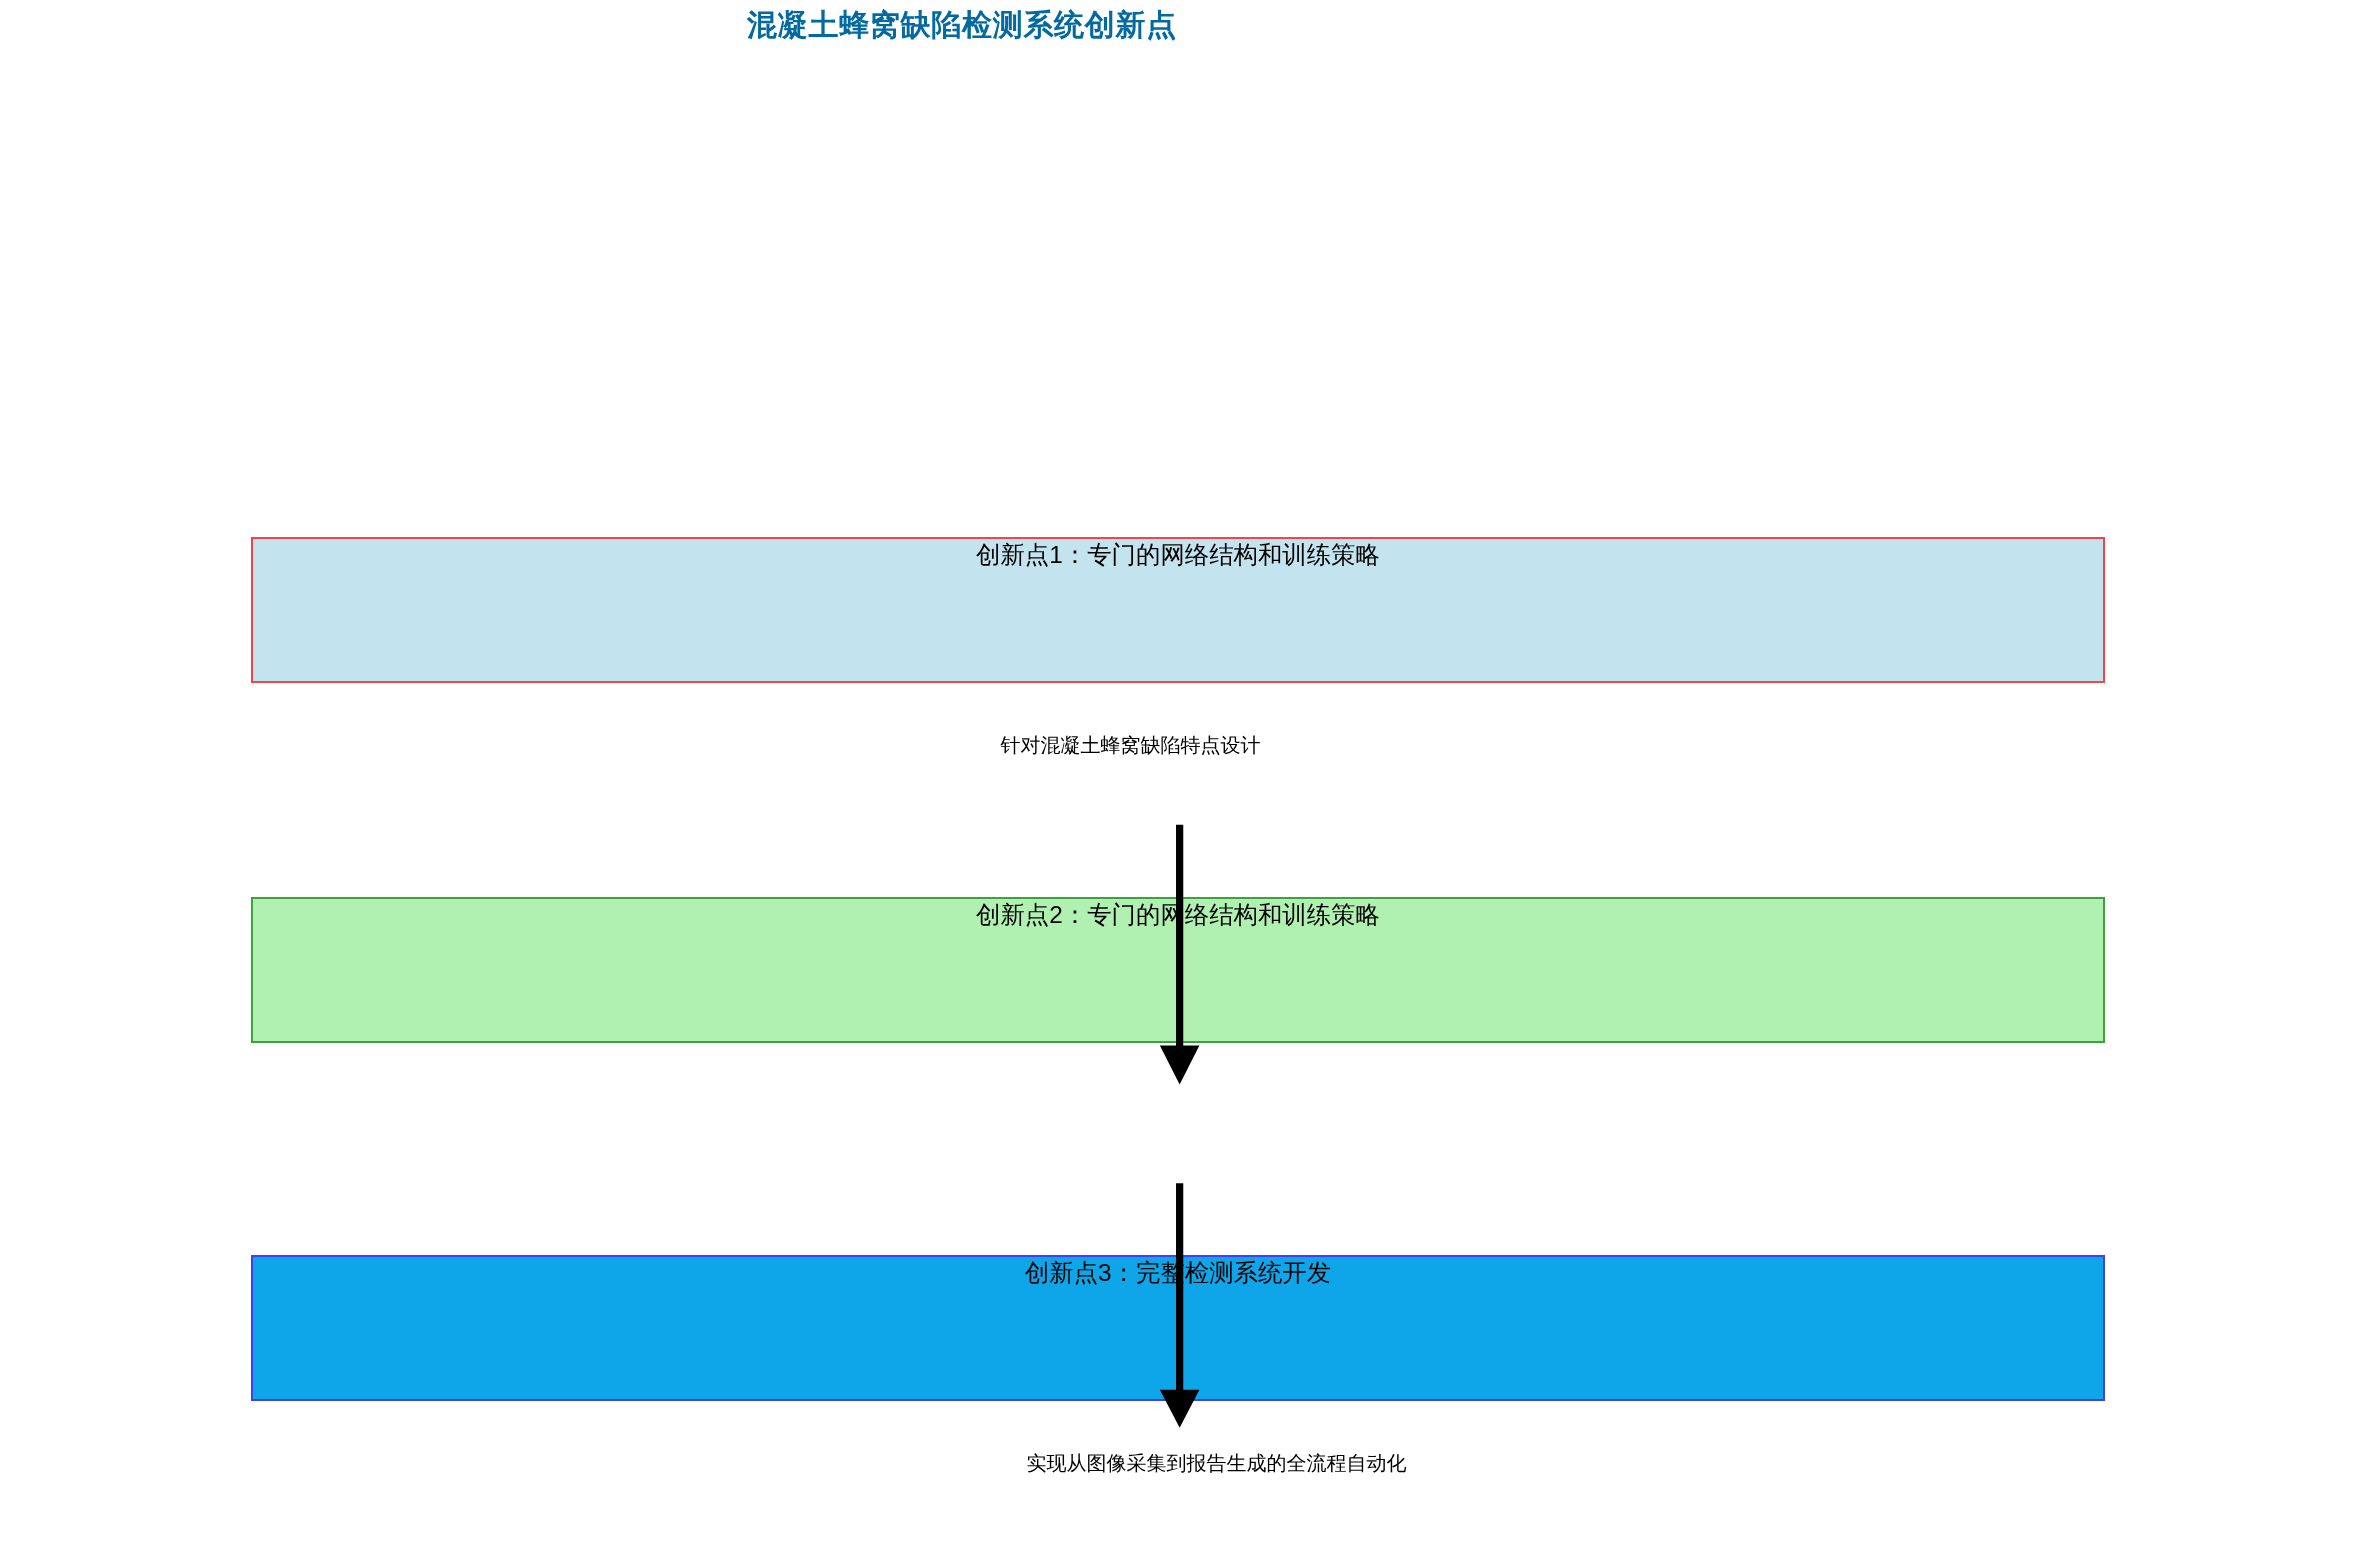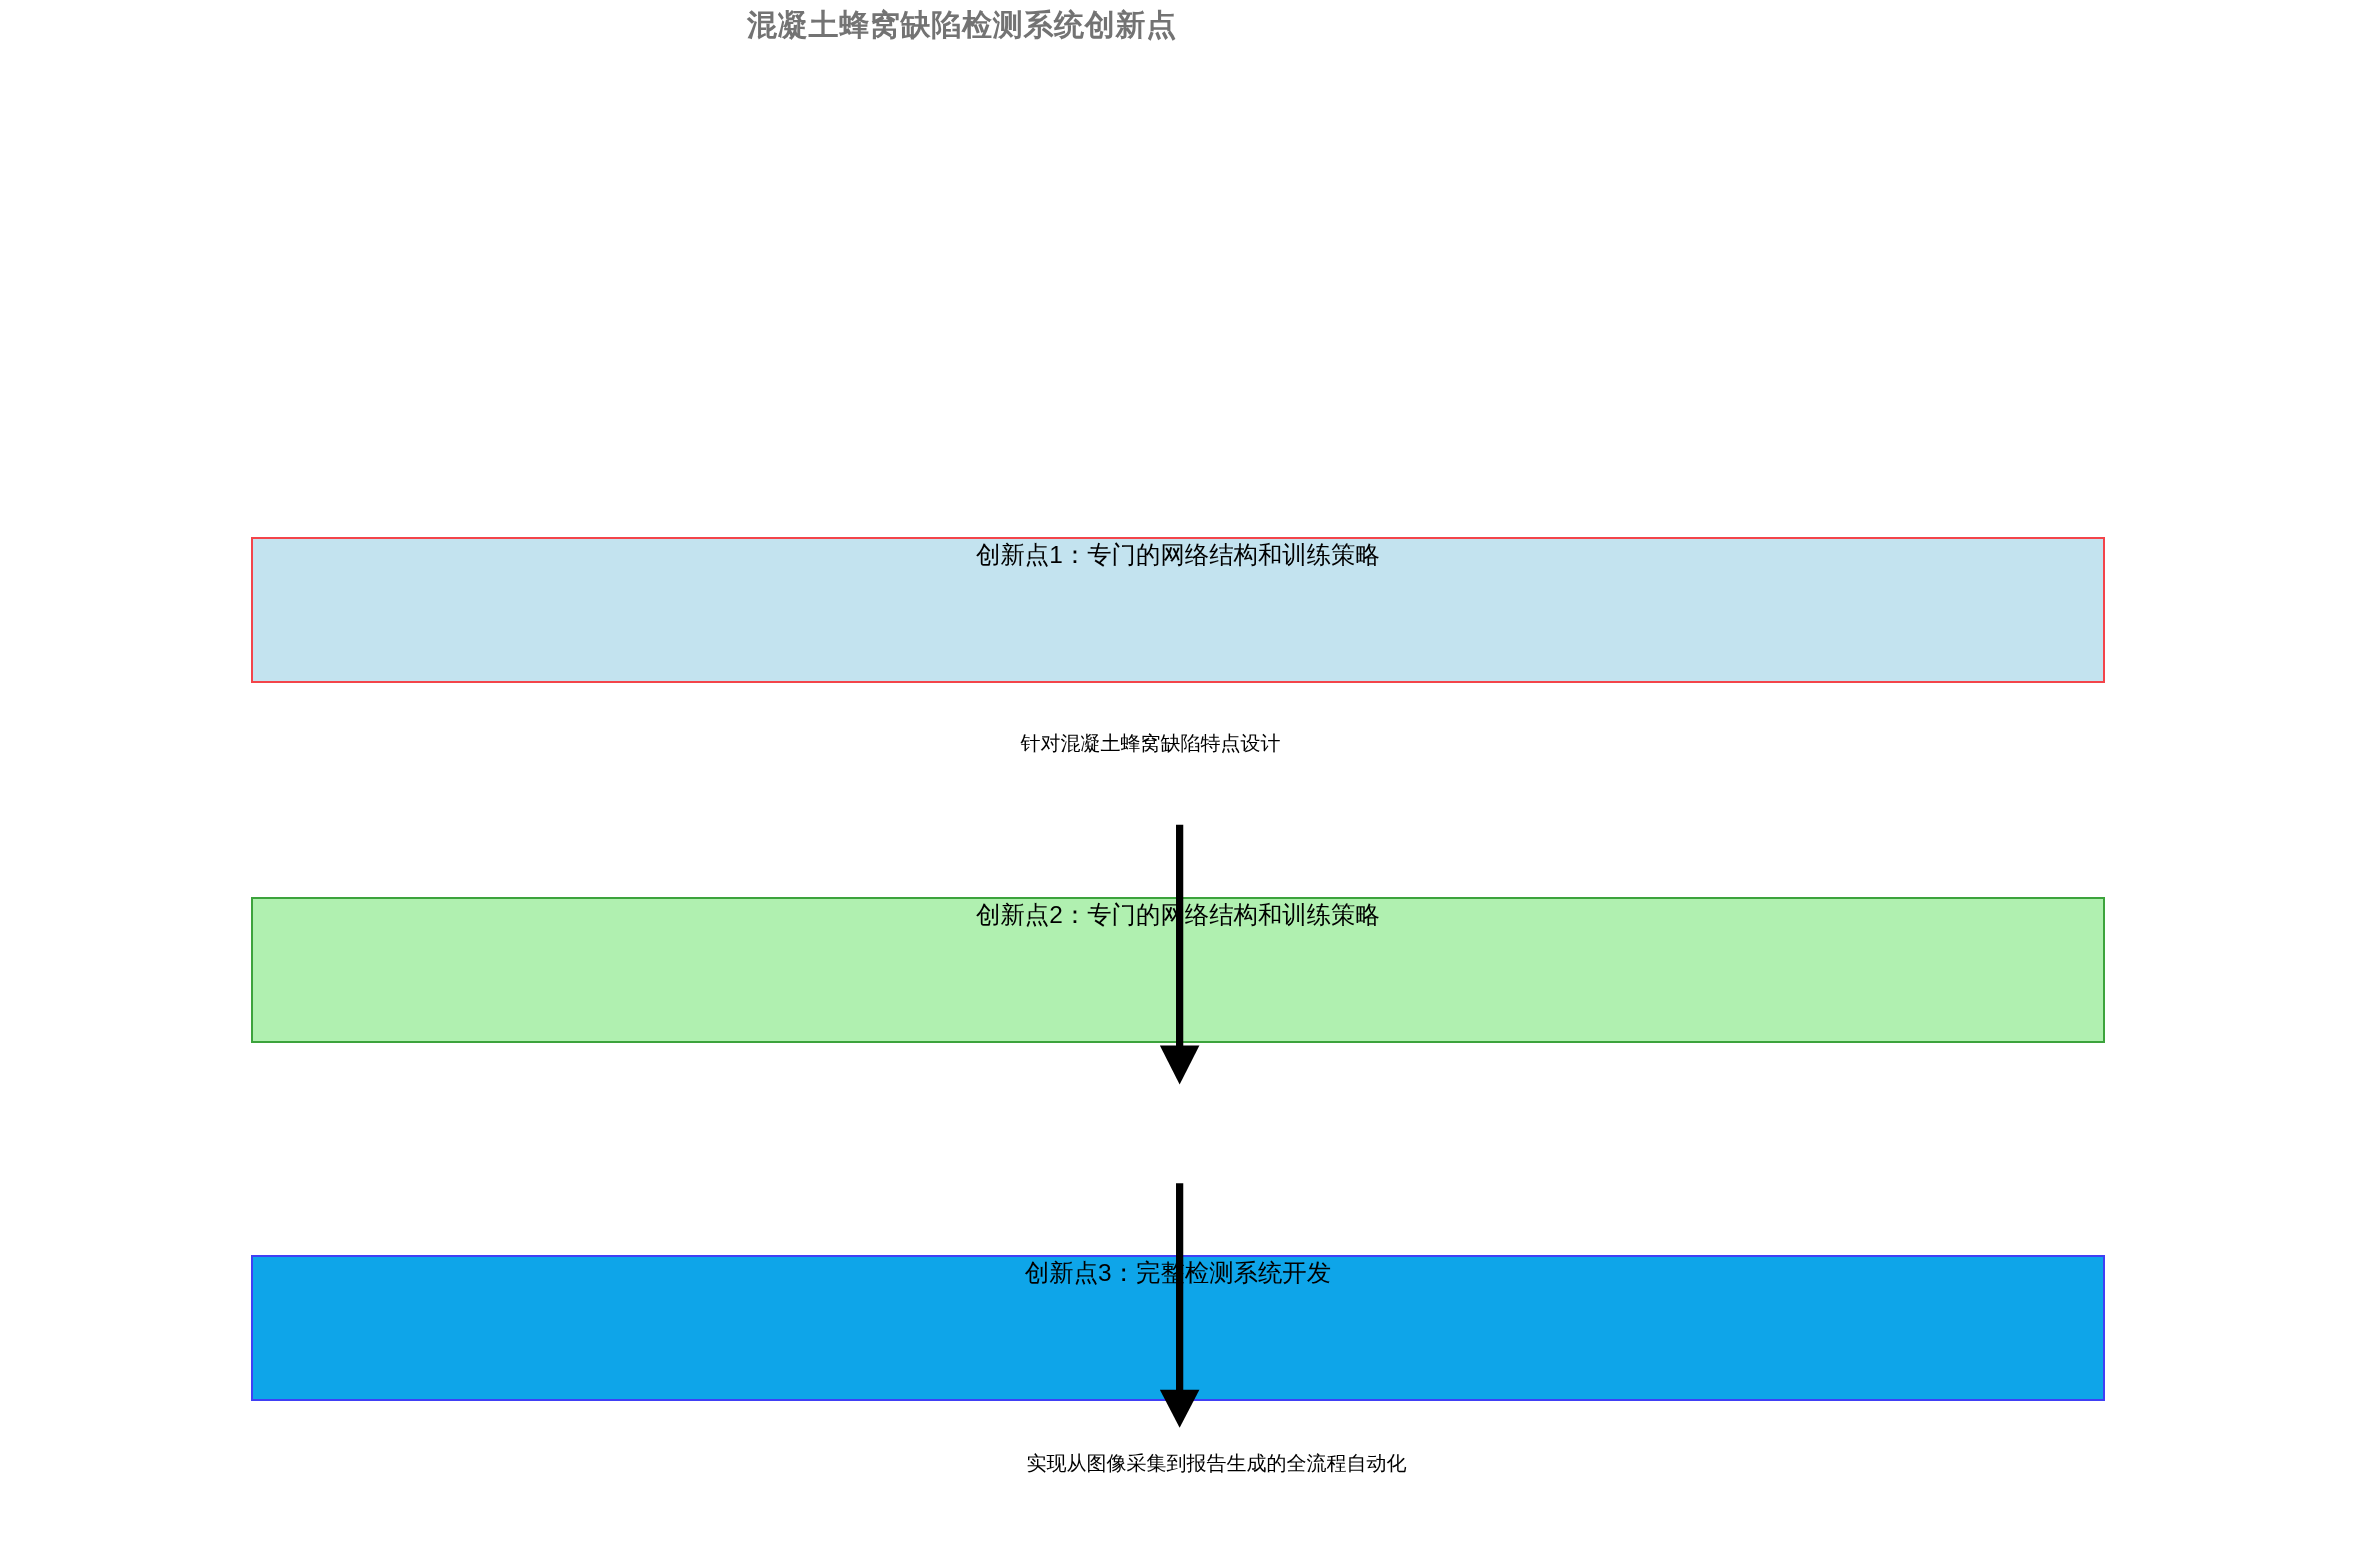--- a/index.html
+++ b/index.html
@@ -24,21 +24,21 @@
   .diagram-title {
     position: absolute;
     left: 0;
     top: 5.3px;
     width: 1924px;
     text-align: center;
     font-size: 30px;
     font-weight: bold;
     line-height: 40px;
     letter-spacing: 0.7px;
-    color: #737373;
+    color: #0369a1;
     white-space: nowrap;
   }
 
   
   .node {
     position: absolute;
     box-sizing: border-box;
     display: flex;
     justify-content: center;
     z-index: 2;
@@ -91,24 +91,23 @@
   .edge-label {
     position: absolute;
     text-align: center;
     font-size: 20px;
     line-height: 26px;
     color: #000000;
     white-space: nowrap;
     z-index: 4;
   }
   #edge-label-1 {
-    left: 821px;
+    left: 801px;
     top: 732px;
     width: 659px;
-    font-family: Liberation Mono, monospace;
   }
   #edge-label-2 {
     left: 851px;
     top: 1100px;
     width: 659px;
   }
   #edge-label-3 {
     left: 854px;
     top: 1450px;
     width: 725px;

